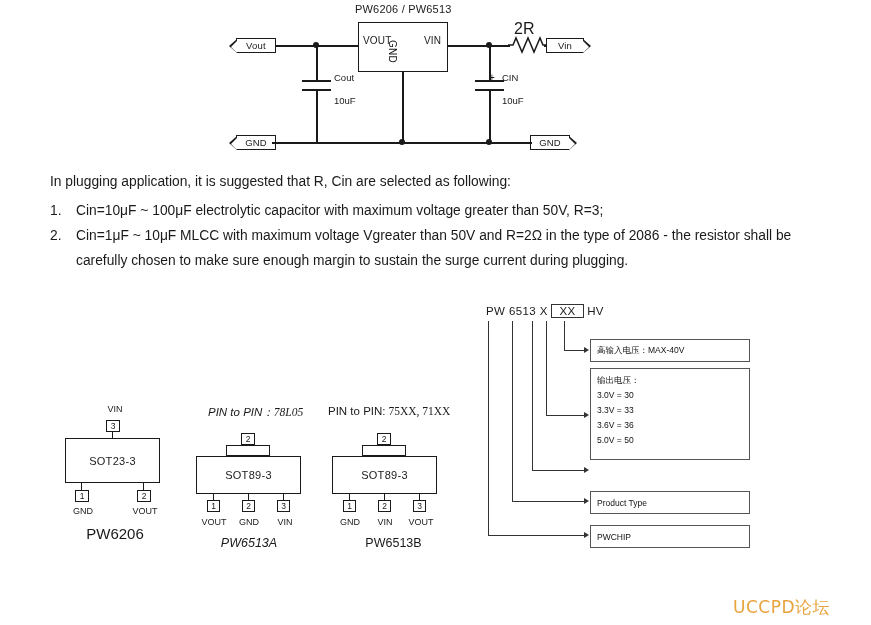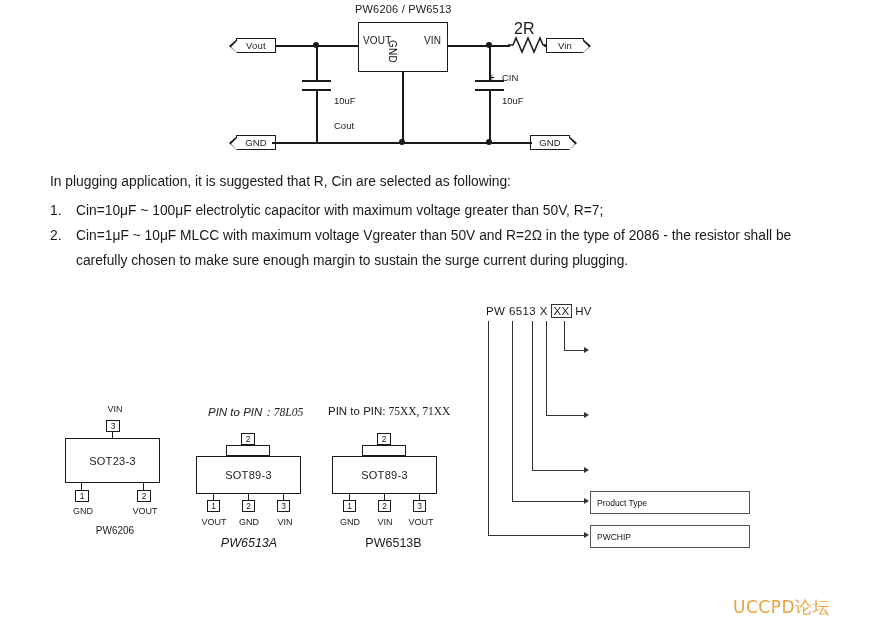--- a/index.html
+++ b/index.html
@@ -70,40 +70,40 @@
     font-size:11px; display:flex; align-items:center; justify-content:center;
     letter-spacing:.3px;
   }
   .pin-box {
     position:absolute; border:1.1px solid #1a1a1a; background:#fff; box-sizing:border-box;
     font-size:8.5px; text-align:center; line-height:11px;
   }
   .pin-lead { position:absolute; background:#1a1a1a; width:1.2px; }
   .pkg-pin-label { position:absolute; font-size:9px; text-align:center; }
   .pkg-name { position:absolute; font-size:12.5px; text-align:center; }
-  .pkg-name.big { font-size:10px; }
+  .pkg-name.big { font-size:15px; }
   .pin2pin { position:absolute; font-size:11.5px; }
   .tab-box { position:absolute; border:1.4px solid #1a1a1a; background:#fff; box-sizing:border-box; }
 
   
   #decoder { left: 480px; top: 305px; width: 390px; height: 260px; }
   .dec-code { position:absolute; font-size:11.5px; letter-spacing:.4px; }
   .dec-box {
     position:absolute; border:1px solid #555; background:#fff; box-sizing:border-box;
     font-size:8.5px; color:#111; padding:4px 6px;
   }
   .dec-line { position:absolute; background:#333; }
   .dec-line.v { width:1px; }
   .dec-line.h { height:1px; }
   .dec-arrow {
     position:absolute; width:0; height:0;
     border-top:3.5px solid transparent; border-bottom:3.5px solid transparent;
     border-left:5px solid #333;
   }
-  .boxed-xx { border:1px solid #333; padding:0 1px; }
+  .boxed-xx { border:1px solid #333; padding:0 7px; }
   .dec-sub { font-size:8.5px; line-height:15px; }
 
   
   #watermark {
     position:absolute; left:733px; top:596px;
     font-size:17px; color:#e8a33d; letter-spacing:.5px;
     font-family:"DejaVu Sans", sans-serif;
   }
 </style>
 </head>
@@ -143,21 +143,21 @@
     <span class="term-arrow-r"></span><span class="term-arrow-r-in"></span>
     <span>GND</span>
   </div>
 
   <div class="wire h" style="left:272px; top:142px; width:260px;"></div>
 
   <div class="wire v" style="left:316px; top:45px; height:35px;"></div>
   <div class="cap-plate" style="left:302px; top:80px; width:29px;"></div>
   <div class="cap-plate" style="left:302px; top:89px; width:29px;"></div>
   <div class="wire v" style="left:316px; top:89px; height:53px;"></div>
-  <div class="cap-lbl" style="left:334px; top:72px;margin-top:48px;">Cout</div>
+  <div class="cap-lbl" style="left:334px; top:72px;">Cout</div>
   <div class="cap-lbl" style="left:334px; top:95px;">10uF</div>
   <div class="node" style="left:313px; top:42px;"></div>
 
   <div class="wire v" style="left:402px; top:72px; height:70px;"></div>
   <div class="node" style="left:399px; top:139px;"></div>
 
   <div class="wire v" style="left:489px; top:45px; height:35px;"></div>
   <div class="cap-plate" style="left:475px; top:80px; width:29px;"></div>
   <div class="cap-plate" style="left:475px; top:89px; width:29px;"></div>
   <div class="wire v" style="left:489px; top:89px; height:53px;"></div>
@@ -165,21 +165,21 @@
   <div class="cap-lbl" style="left:502px; top:72px;">CIN</div>
   <div class="cap-lbl" style="left:502px; top:95px;">10uF</div>
   <div class="node" style="left:486px; top:42px;"></div>
   <div class="node" style="left:486px; top:139px;"></div>
 </div>
 
 <div class="abs" id="bodytext">
   <div class="para">In plugging application, it is suggested that R, Cin are selected as following:</div>
   <div class="num-row">
     <div class="num">1.</div>
-    <div class="num-body">Cin=10μF ~ 100μF electrolytic capacitor with maximum voltage greater than 50V, R=7;</div>
+    <div class="num-body">Cin=10μF ~ 100μF electrolytic capacitor with maximum voltage greater than 50V, R=3;</div>
   </div>
   <div class="num-row">
     <div class="num">2.</div>
     <div class="num-body">Cin=1μF ~ 10μF MLCC with maximum voltage Vgreater than 50V and R=2Ω in the type of 2086 - the resistor shall be carefully chosen to make sure enough margin to sustain the surge current during plugging.</div>
   </div>
 </div>
 
 <div class="abs" style="left:55px; top:400px; width:130px; height:150px;">
   <div class="pkg-pin-label" style="left:40px; top:4px; width:40px;">VIN</div>
   <div class="pin-box" style="left:51px; top:20px; width:14px; height:12px;">3</div>
@@ -252,21 +252,29 @@
 
   <div class="dec-line h" style="left:52px; top:165px; width:55px;"></div>
   <div class="dec-arrow" style="left:104px; top:162px;"></div>
 
   <div class="dec-line h" style="left:32px; top:196px; width:75px;"></div>
   <div class="dec-arrow" style="left:104px; top:193px;"></div>
 
   <div class="dec-line h" style="left:8px;  top:230px; width:99px;"></div>
   <div class="dec-arrow" style="left:104px; top:227px;"></div>
 
-
+  <div class="dec-box" style="left:110px; top:34px; width:160px; height:23px; display:flex; align-items:center;">高输入电压：MAX-40V</div>
+
+  <div class="dec-box" style="left:110px; top:63px; width:160px; height:92px;">
+    <div class="dec-sub">输出电压：</div>
+    <div class="dec-sub ind">3.0V = 30</div>
+    <div class="dec-sub ind">3.3V = 33</div>
+    <div class="dec-sub ind">3.6V = 36</div>
+    <div class="dec-sub ind">5.0V = 50</div>
+  </div>
 
 
   <div class="dec-box" style="left:110px; top:220px; width:160px; height:23px; display:flex; align-items:center;">PWCHIP</div>
 
   <div class="dec-box" style="left:110px; top:186px; width:160px; height:23px; display:flex; align-items:center;">Product Type</div>
 </div>
 
 <div id="watermark">UCCPD论坛</div>
 
 </body></html>

